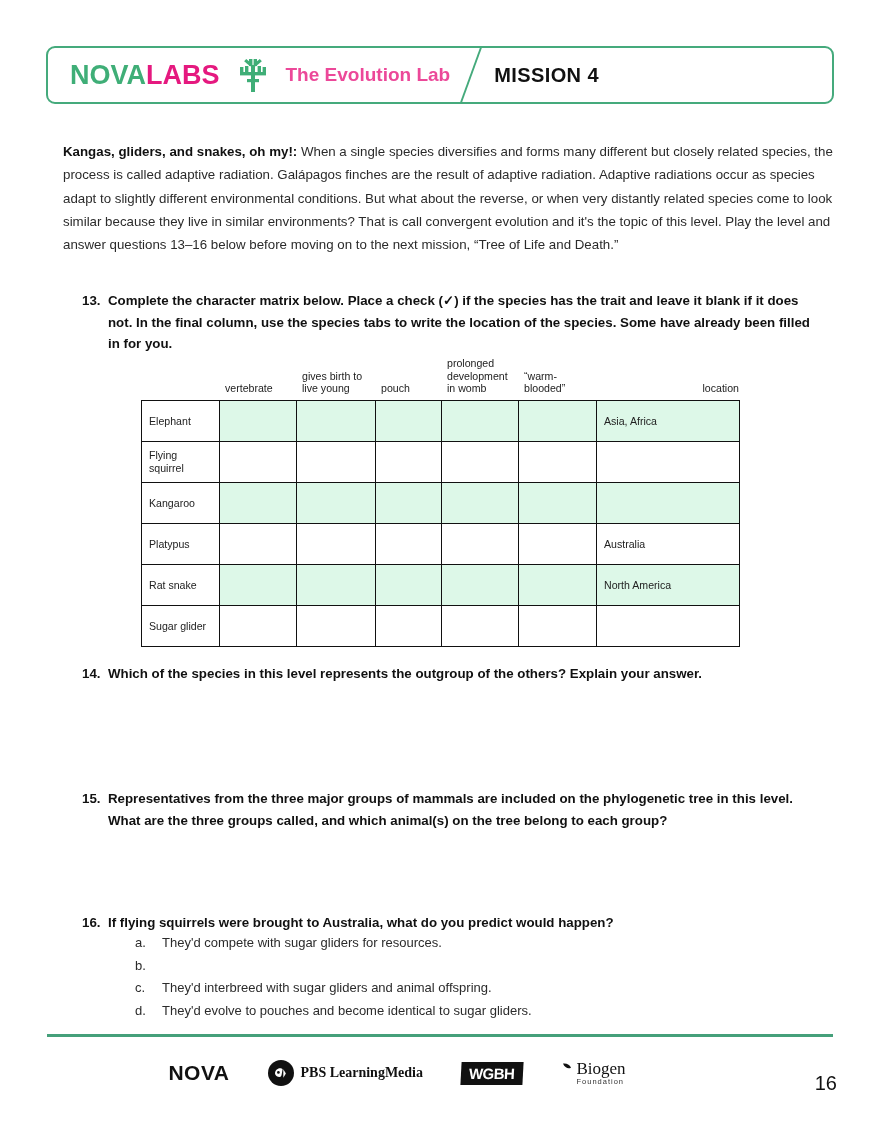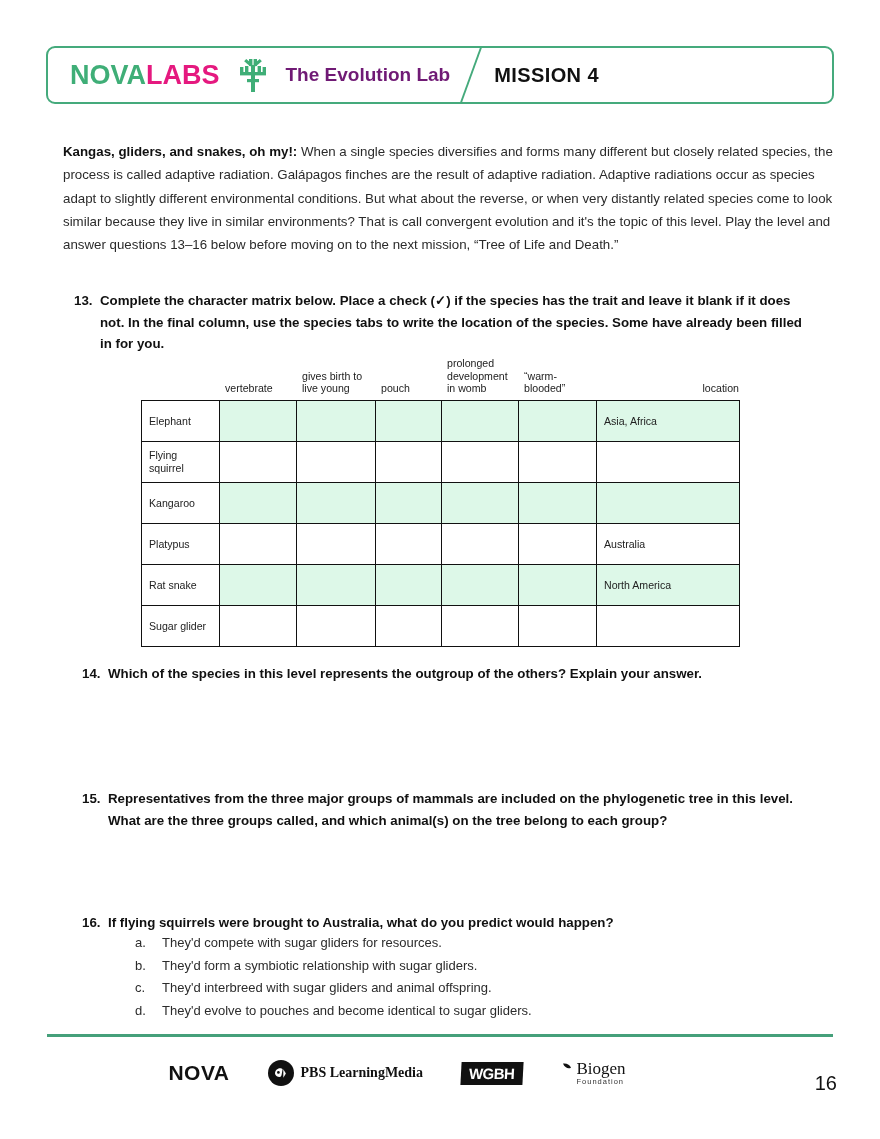--- a/index.html
+++ b/index.html
@@ -28,21 +28,21 @@
     font-size:27px; font-weight:bold; letter-spacing:0px;
     color:#3fae77; font-family:"Liberation Sans", sans-serif;
   }
   .logo-labs{
     font-size:27px; font-weight:bold; letter-spacing:0px;
     color:#e5197f; font-family:"Liberation Sans", sans-serif;
   }
   .tree-icon{ margin-left:16px; display:flex; align-items:center; }
   .evo-title{
     margin-left:16px;
-    font-size:19px; font-weight:bold; color:#701a75;
+    font-size:19px; font-weight:bold; color:#ec4899;
     white-space:nowrap;
   }
   .slash{
     margin-left:20px; width:2px; height:56px;
     background:#45aa7c;
     transform:skewX(-20deg);
   }
   .mission{
     margin-left:22px;
     font-size:20px; font-weight:bold; color:#111;
@@ -60,21 +60,21 @@
   
   .q{
     position:absolute;
     display:flex;
     font-size:13.3px; line-height:21.5px;
     font-weight:bold; color:#111;
   }
   .q .num{ width:26px; flex:0 0 26px; text-align:left; }
   .q .txt{ flex:1; }
 
-  #q13{ left:74px; top:290px; width:740px; }
+  #q13{ left:82px; top:290px; width:740px; }
   #q14{ left:82px; top:663px; width:740px; }
   #q15{ left:82px; top:788px; width:740px; }
   #q16{ left:82px; top:912px; width:740px; }
 
   
   .matrix{
     position:absolute; left:141px; top:352px;
     width:598px;
   }
   .thead{
@@ -295,21 +295,20 @@
   <span class="num">16.</span>
   <span class="txt">If flying squirrels were brought to Australia, what do you predict would happen?</span>
 </div>
 <div class="options" id="q16-options">
     <div class="opt">
       <span class="letter">a.</span>
       <span>They'd compete with sugar gliders for resources.</span>
     </div>
     <div class="opt">
       <span class="letter">b.</span>
-      <span>They'd form a symbiotic relationship with sugar gliders.</span>
     </div>
     <div class="opt">
       <span class="letter">c.</span>
       <span>They'd interbreed with sugar gliders and animal offspring.</span>
     </div>
     <div class="opt">
       <span class="letter">d.</span>
       <span>They'd evolve to pouches and become identical to sugar gliders.</span>
     </div>
   </div>

